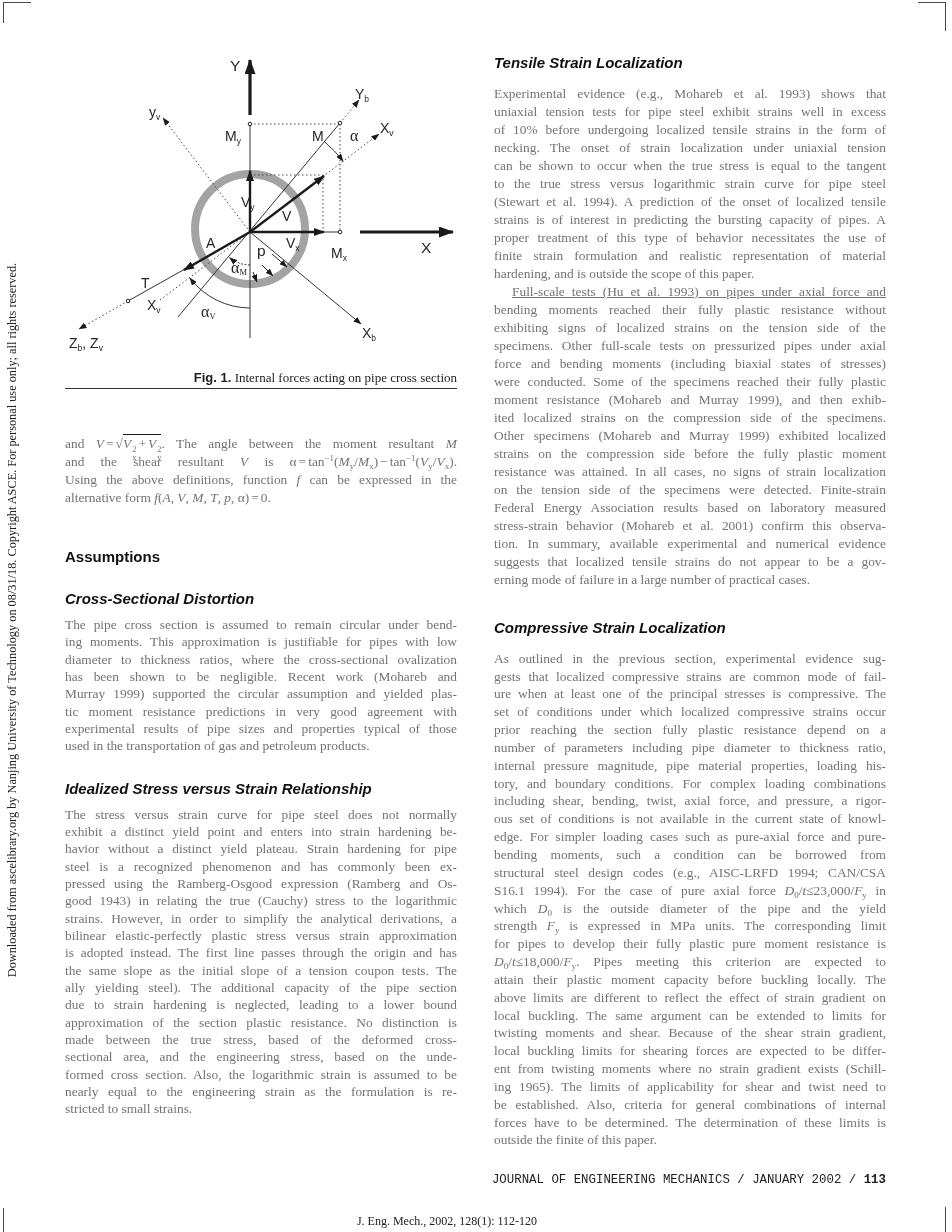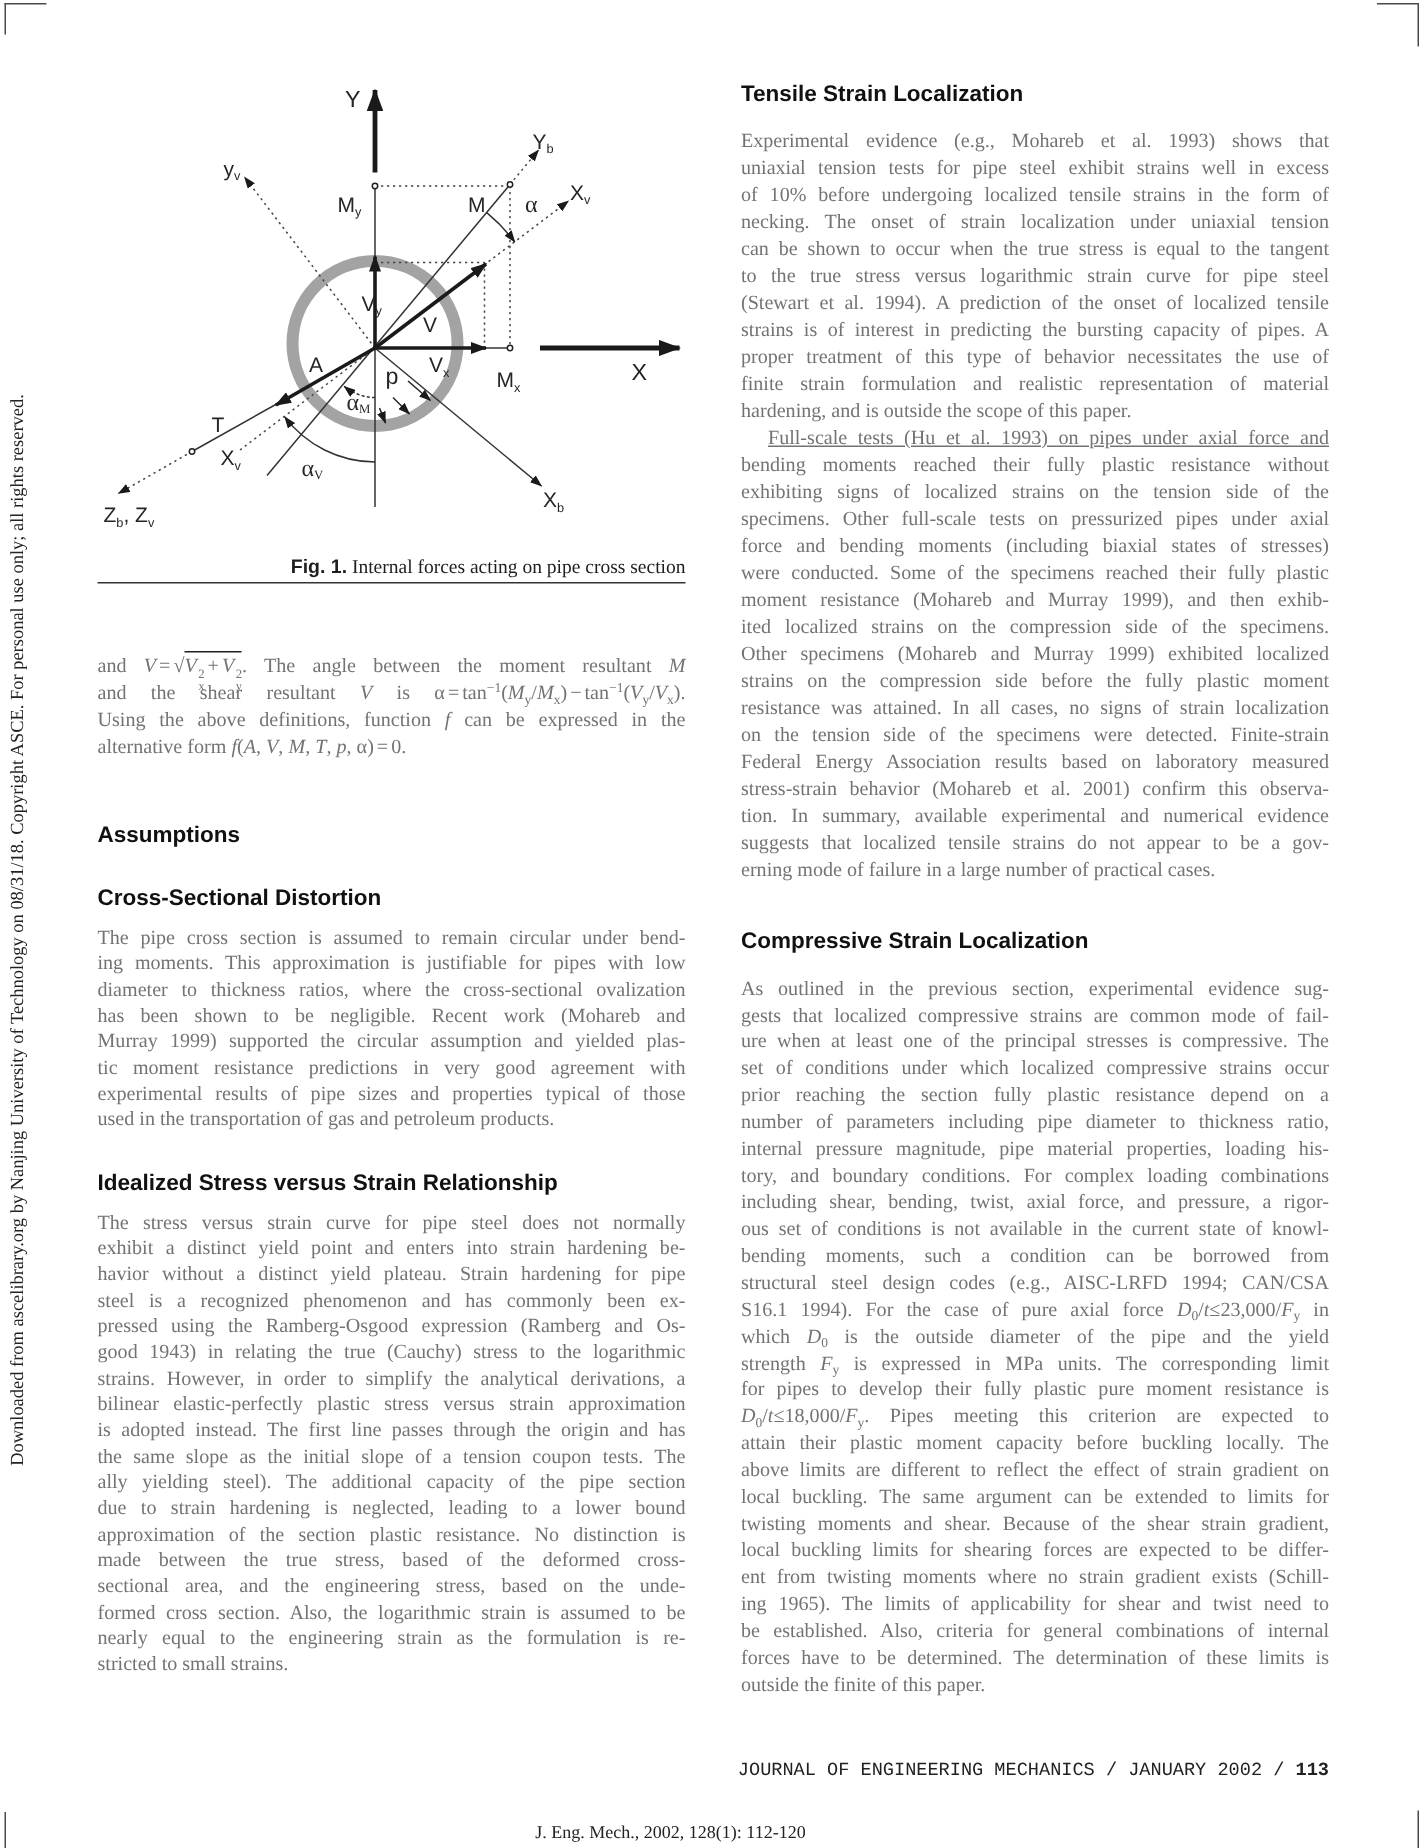--- a/index.html
+++ b/index.html
@@ -19,21 +19,21 @@
   .fig text.big { font-size: 15.5px; }
   .fig tspan.sb { font-size: 8.5px; }
 
   .caption { position: absolute; left: 65px; top: 369.6px; width: 392px; text-align: right;
     font-family: "Liberation Serif", serif; font-size: 13px; line-height: 16px; }
   .caption .cap-label { font-family: "Liberation Sans", sans-serif; font-weight: bold; }
   .caption-rule { position: absolute; left: 65px; top: 388px; width: 392px; height: 0; border-top: 1px solid #333; }
 
   .h-sec, .h-sub { position: absolute; font-family: "Liberation Sans", sans-serif; font-weight: bold;
     font-size: 15px; line-height: 18px; white-space: nowrap; color: #111; }
-  .h-sub { }
+  .h-sub { font-style: italic; }
 
   .para { position: absolute; width: 392px; font-family: "Liberation Serif", serif; font-size: 13.4px;
     line-height: var(--lh); color: #737373; }
   .ln { height: var(--lh); text-align: justify; text-align-last: justify; word-spacing: -1.5px; overflow: visible; }
   .ln.last { text-align-last: left; word-spacing: 0; }
   .ln.indent { padding-left: 18px; text-decoration: underline; }
   .ln i { font-style: italic; }
   .ln sub, .ln sup { font-size: 9px; line-height: 0; position: relative; vertical-align: baseline; }
   .ln sub { top: 3px; }
   .ln sup { top: -5px; }
@@ -243,20 +243,21 @@
         <div class="ln">As outlined in the previous section, experimental evidence sug-</div>
         <div class="ln">gests that localized compressive strains are common mode of fail-</div>
         <div class="ln">ure when at least one of the principal stresses is compressive. The</div>
         <div class="ln">set of conditions under which localized compressive strains occur</div>
         <div class="ln">prior reaching the section fully plastic resistance depend on a</div>
         <div class="ln">number of parameters including pipe diameter to thickness ratio,</div>
         <div class="ln">internal pressure magnitude, pipe material properties, loading his-</div>
         <div class="ln">tory, and boundary conditions. For complex loading combinations</div>
         <div class="ln">including shear, bending, twist, axial force, and pressure, a rigor-</div>
         <div class="ln">ous set of conditions is not available in the current state of knowl-</div>
+        <div class="ln">edge. For simpler loading cases such as pure-axial force and pure-</div>
         <div class="ln">bending moments, such a condition can be borrowed from</div>
         <div class="ln">structural steel design codes (e.g., AISC-LRFD 1994; CAN/CSA</div>
       </div>
     <div class="ln"><span>S16.1 1994). For the case of pure axial force</span> <i>D</i><sub>0</sub><span>/</span><i>t</i><span>≤23,000/</span><i>F</i><sub>y</sub> <span>in</span></div>
     <div class="ln"><span>which</span> <i>D</i><sub>0</sub> <span>is the outside diameter of the pipe and the yield</span></div>
     <div class="ln"><span>strength</span> <i>F</i><sub>y</sub> <span>is expressed in MPa units. The corresponding limit</span></div>
     <div class="ln">for pipes to develop their fully plastic pure moment resistance is</div>
     <div class="ln"><i>D</i><sub>0</sub><span>/</span><i>t</i><span>≤18,000/</span><i>F</i><sub>y</sub><span>. Pipes meeting this criterion are expected to</span></div>
     <div>
         <div class="ln">attain their plastic moment capacity before buckling locally. The</div>

